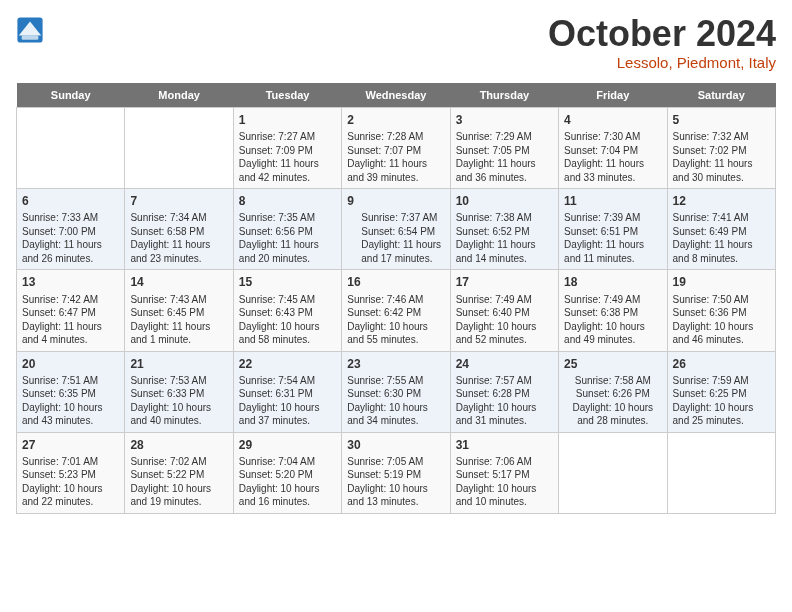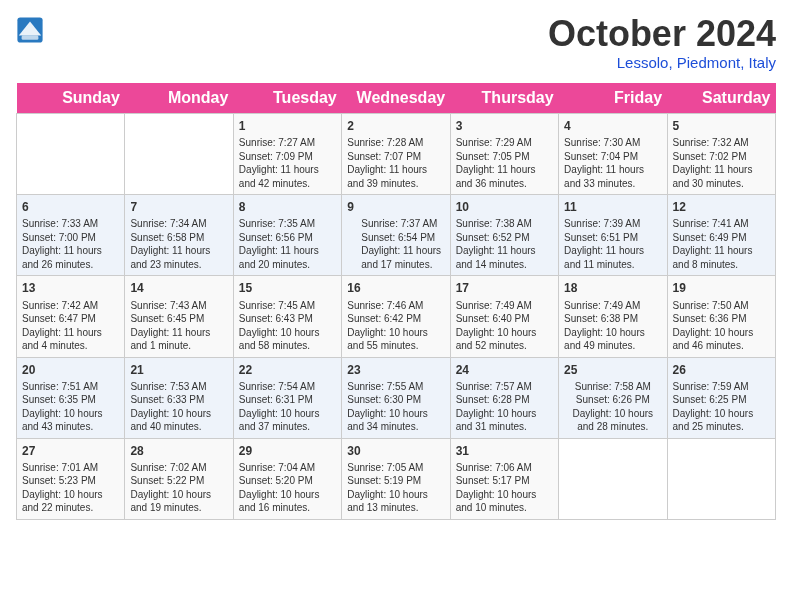--- a/index.html
+++ b/index.html
@@ -38,34 +38,34 @@
       text-align: right;
     }
     .month-title {
       font-size: 36px;
       font-weight: bold;
       color: #333;
       line-height: 1;
     }
     .location {
       font-size: 15px;
-      color: #1d4ed8;
+      color: #c2410c;
       margin-top: 2px;
     }
     table {
       width: 100%;
       border-collapse: collapse;
       font-size: 11px;
     }
     thead tr th {
-      background-color: #ec4899;
+      background-color: #737373;
       color: #fff;
-      text-align: right;
+      text-align: center;
       padding: 6px 5px;
-      font-size: 16px;
+      font-size: 11px;
       font-weight: bold;
     }
     tbody tr td {
       border: 1px solid #ccc;
       vertical-align: top;
       padding: 4px 5px;
       width: 108px;
       min-height: 70px;
       color: #333;
       line-height: 1.35;

